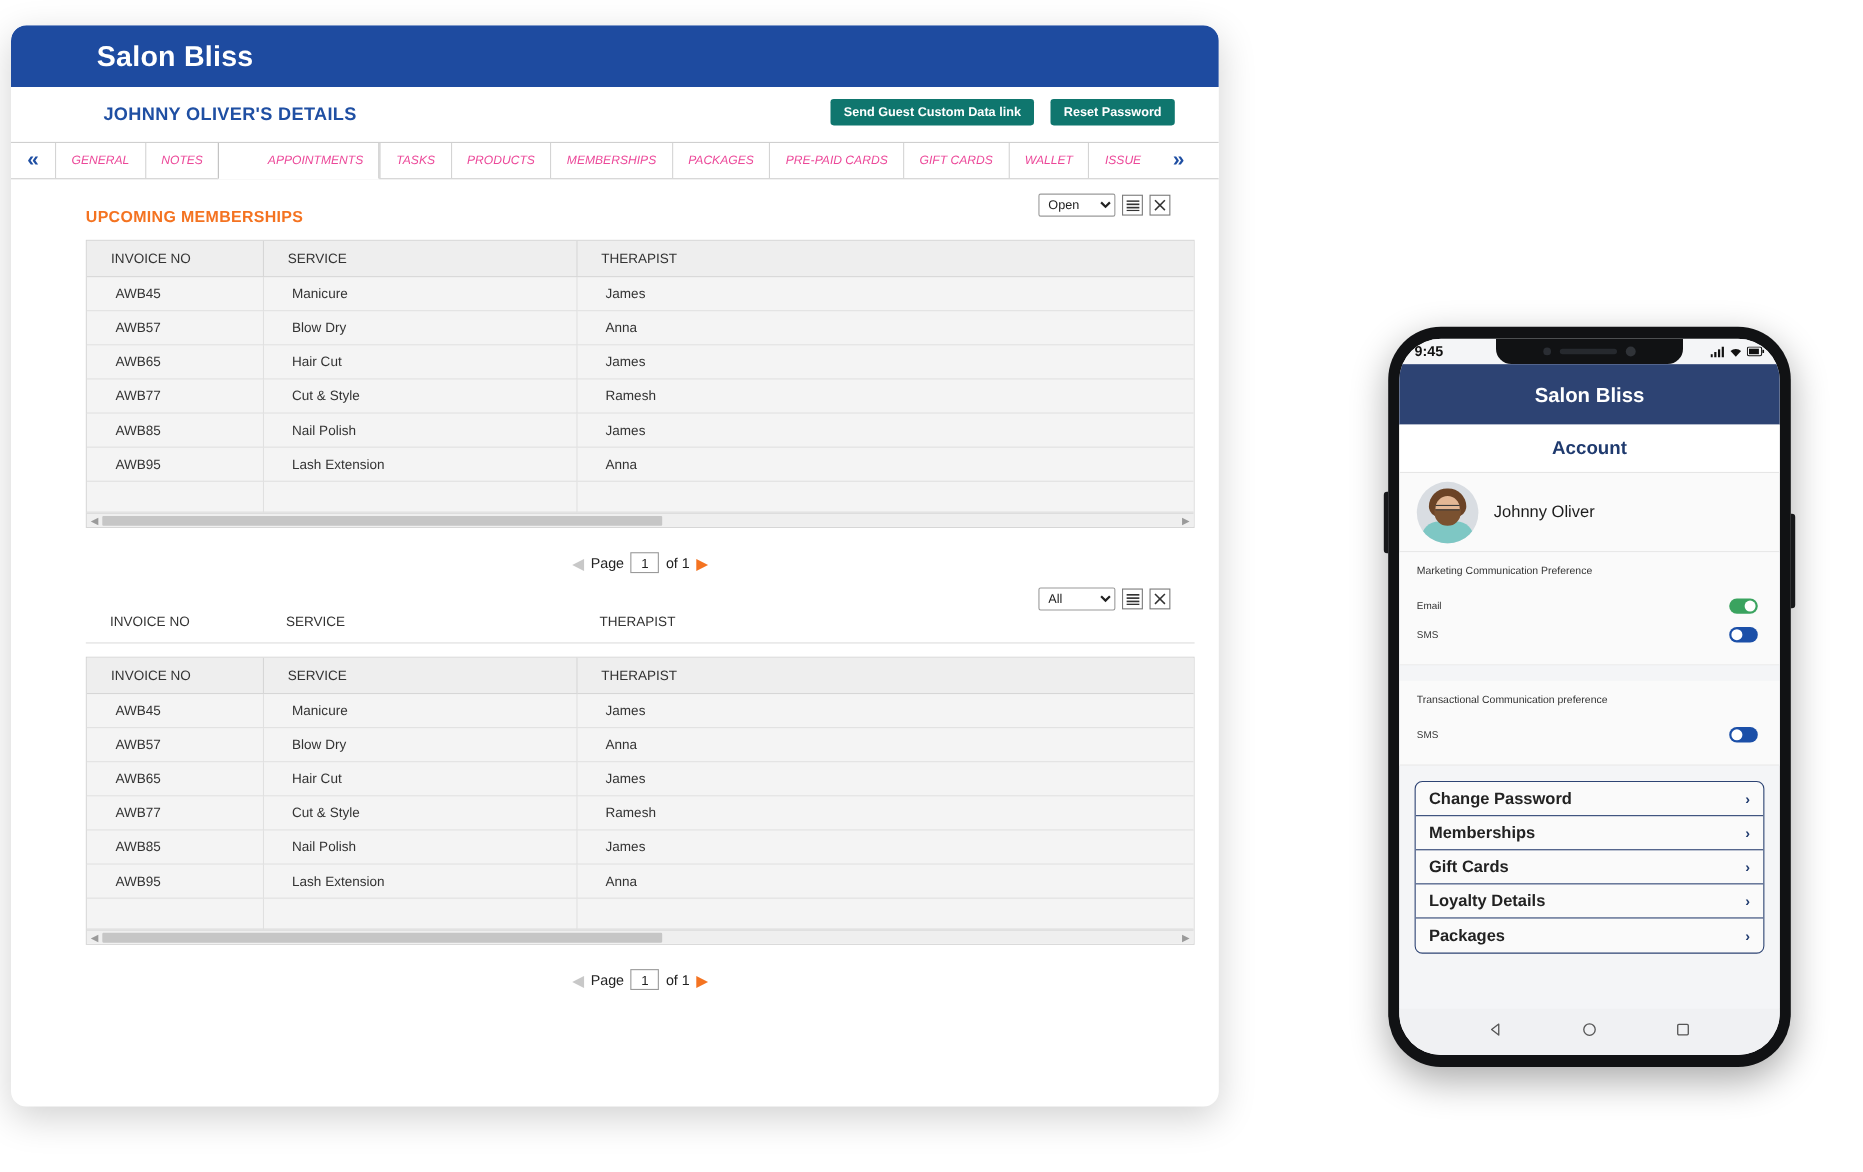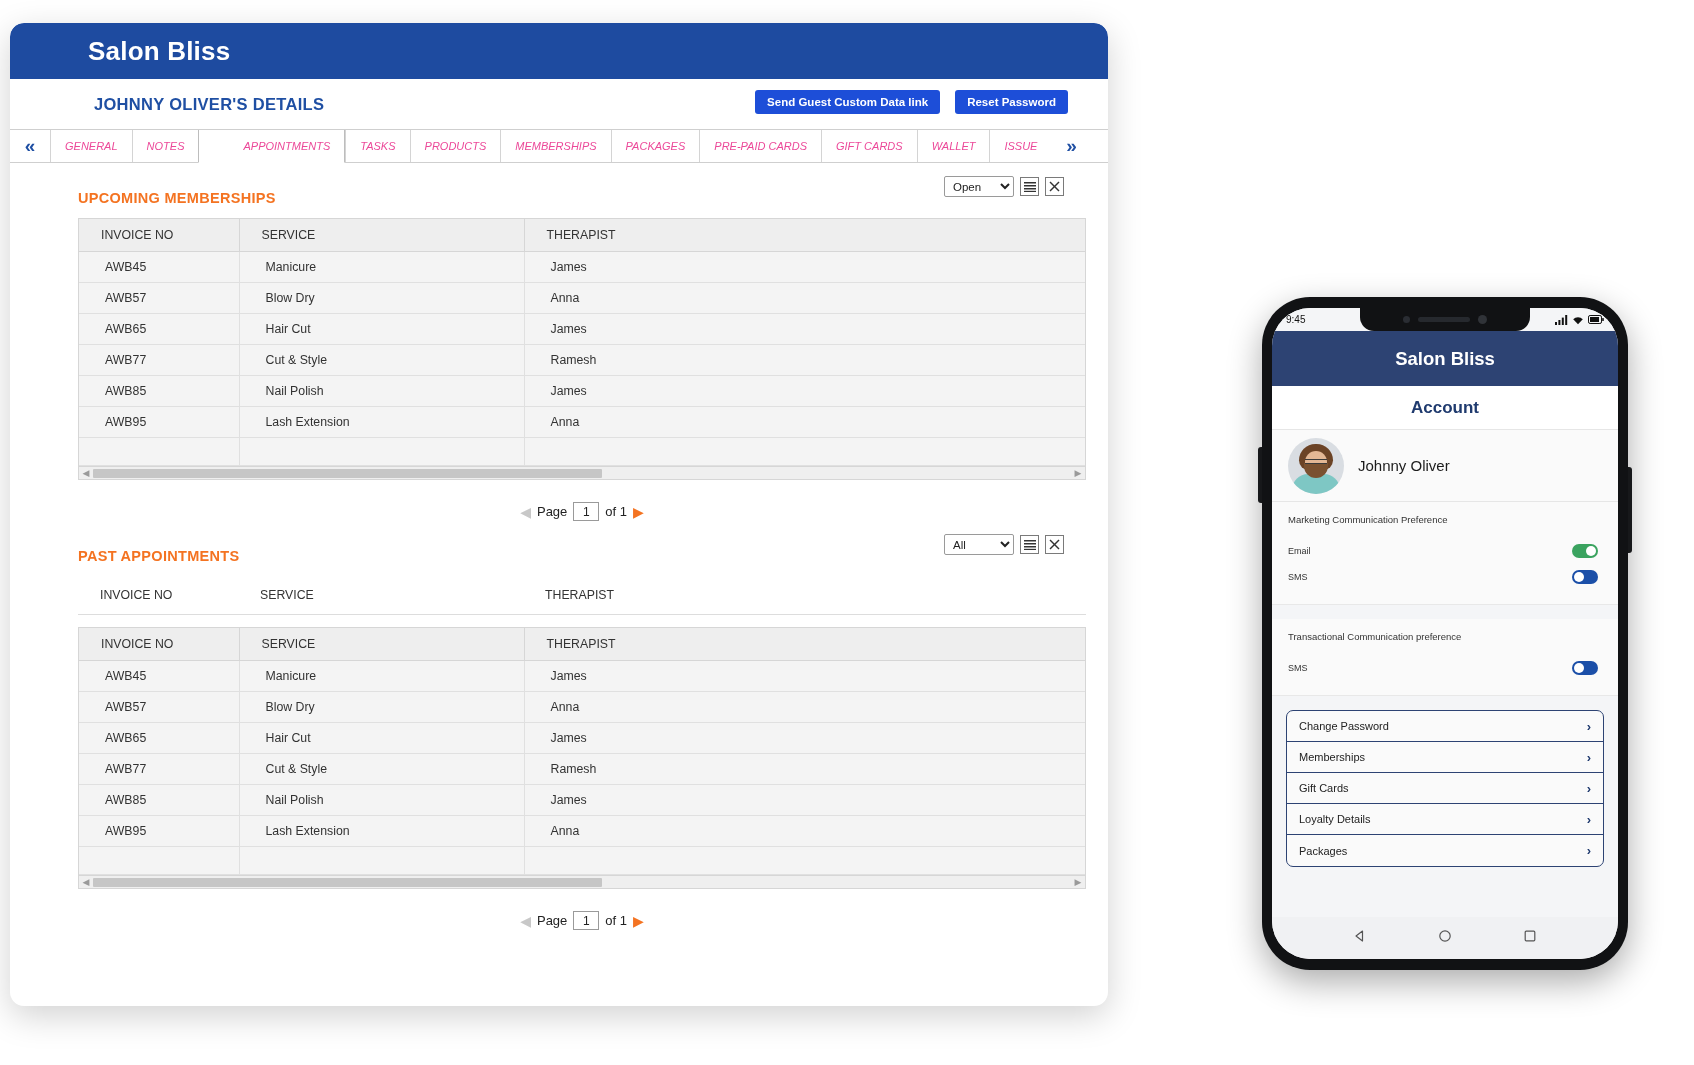--- a/index.html
+++ b/index.html
@@ -31,21 +31,21 @@
   }
   .subheader {
     height: 50px; display: flex; align-items: center;
     padding: 0 20px 0 84px; position: relative;
   }
   .guest-title {
     color: #1f4fa3; font-size: 16.5px; font-weight: bold; letter-spacing: .3px;
   }
   .header-actions { position: absolute; right: 40px; top: 11px; display: flex; gap: 15px; }
   .btn-orange {
-    background: #1d4ed8; color: #ffffff; border: none; border-radius: 3px;
+    background: #0f766e; color: #ffffff; border: none; border-radius: 3px;
     font-size: 11.5px; font-family: "Liberation Sans", sans-serif;
     font-weight: bold; padding: 6px 12px; cursor: pointer; white-space: nowrap;
   }
 
   
   .tabbar {
     display: flex; align-items: stretch; height: 34px;
     border-top: 1px solid #cfcfcf; border-bottom: 1px solid #cfcfcf;
     background: #ffffff;
   }
@@ -159,21 +159,21 @@
   }
   .phone-screen {
     width: 100%; height: 100%; background: #f4f5f7;
     border-radius: 38px; overflow: hidden; position: relative;
     display: flex; flex-direction: column;
   }
   .status-bar {
     height: 23px; background: #f4f5f7; display: flex; align-items: center;
     justify-content: space-between; padding: 0 14px; position: relative; z-index: 3;
   }
-  .status-time { font-size: 10px; font-weight: normal; color: #111; }
+  .status-time { font-size: 13px; font-weight: bold; color: #111; }
   .status-right { display: flex; align-items: center; gap: 4px; }
   .notch {
     position: absolute; left: 50%; transform: translateX(-50%); top: 0;
     width: 170px; height: 23px; background: #111214;
     border-radius: 0 0 14px 14px; z-index: 4;
     display: flex; align-items: center; justify-content: center; gap: 8px;
   }
   .notch .cam { width: 7px; height: 7px; border-radius: 50%; background: #2a2d33; }
   .notch .spk { width: 52px; height: 5px; border-radius: 3px; background: #26292e; }
   .notch .cam2 { width: 9px; height: 9px; border-radius: 50%; background: #303338; }
@@ -241,21 +241,21 @@
 
   .menu-card {
     margin: 14px 14px 0 14px; background: #fafafa;
     border: 1px solid #2d4373; border-radius: 7px; overflow: hidden;
   }
   .menu-item {
     height: 31px; display: flex; align-items: center; justify-content: space-between;
     padding: 0 12px; border-bottom: 1px solid #2d4373; cursor: pointer;
   }
   .menu-item:last-child { border-bottom: none; }
-  .menu-item .ml { font-size: 11px; color: #222; }
+  .menu-item .ml { font-size: 15px; color: #222; font-weight: bold; }
   .menu-item .chev { color: #1f3a6e; font-size: 13px; font-weight: bold; }
 
   .m-nav {
     height: 42px; background: #f0f1f3; display: flex; align-items: center;
     justify-content: space-around; padding: 0 46px;
   }
   .m-nav .navbtn { cursor: pointer; }
 </style>
 </head>
 <body>
@@ -402,21 +402,20 @@
         <div class="pager">
           <span class="tri-l">◀</span>
           <span>Page</span>
           <input class="page-no" value="1" style="">
           <span>of 1</span>
           <span class="tri-r">▶</span>
         </div>
       </div>
 
       <div class="section">
-        <div class="section-title">PAST APPOINTMENTS</div>
 
         <div class="section-controls">
           <select class="sel">
             <option>All</option>
           </select>
           <div class="icon-sq">
             <svg width="12" height="10" viewBox="0 0 12 10">
                 <g fill="#333">
                   <rect x="0" y="0" width="12" height="1.5"></rect>
                   <rect x="0" y="3" width="12" height="1.5"></rect>

